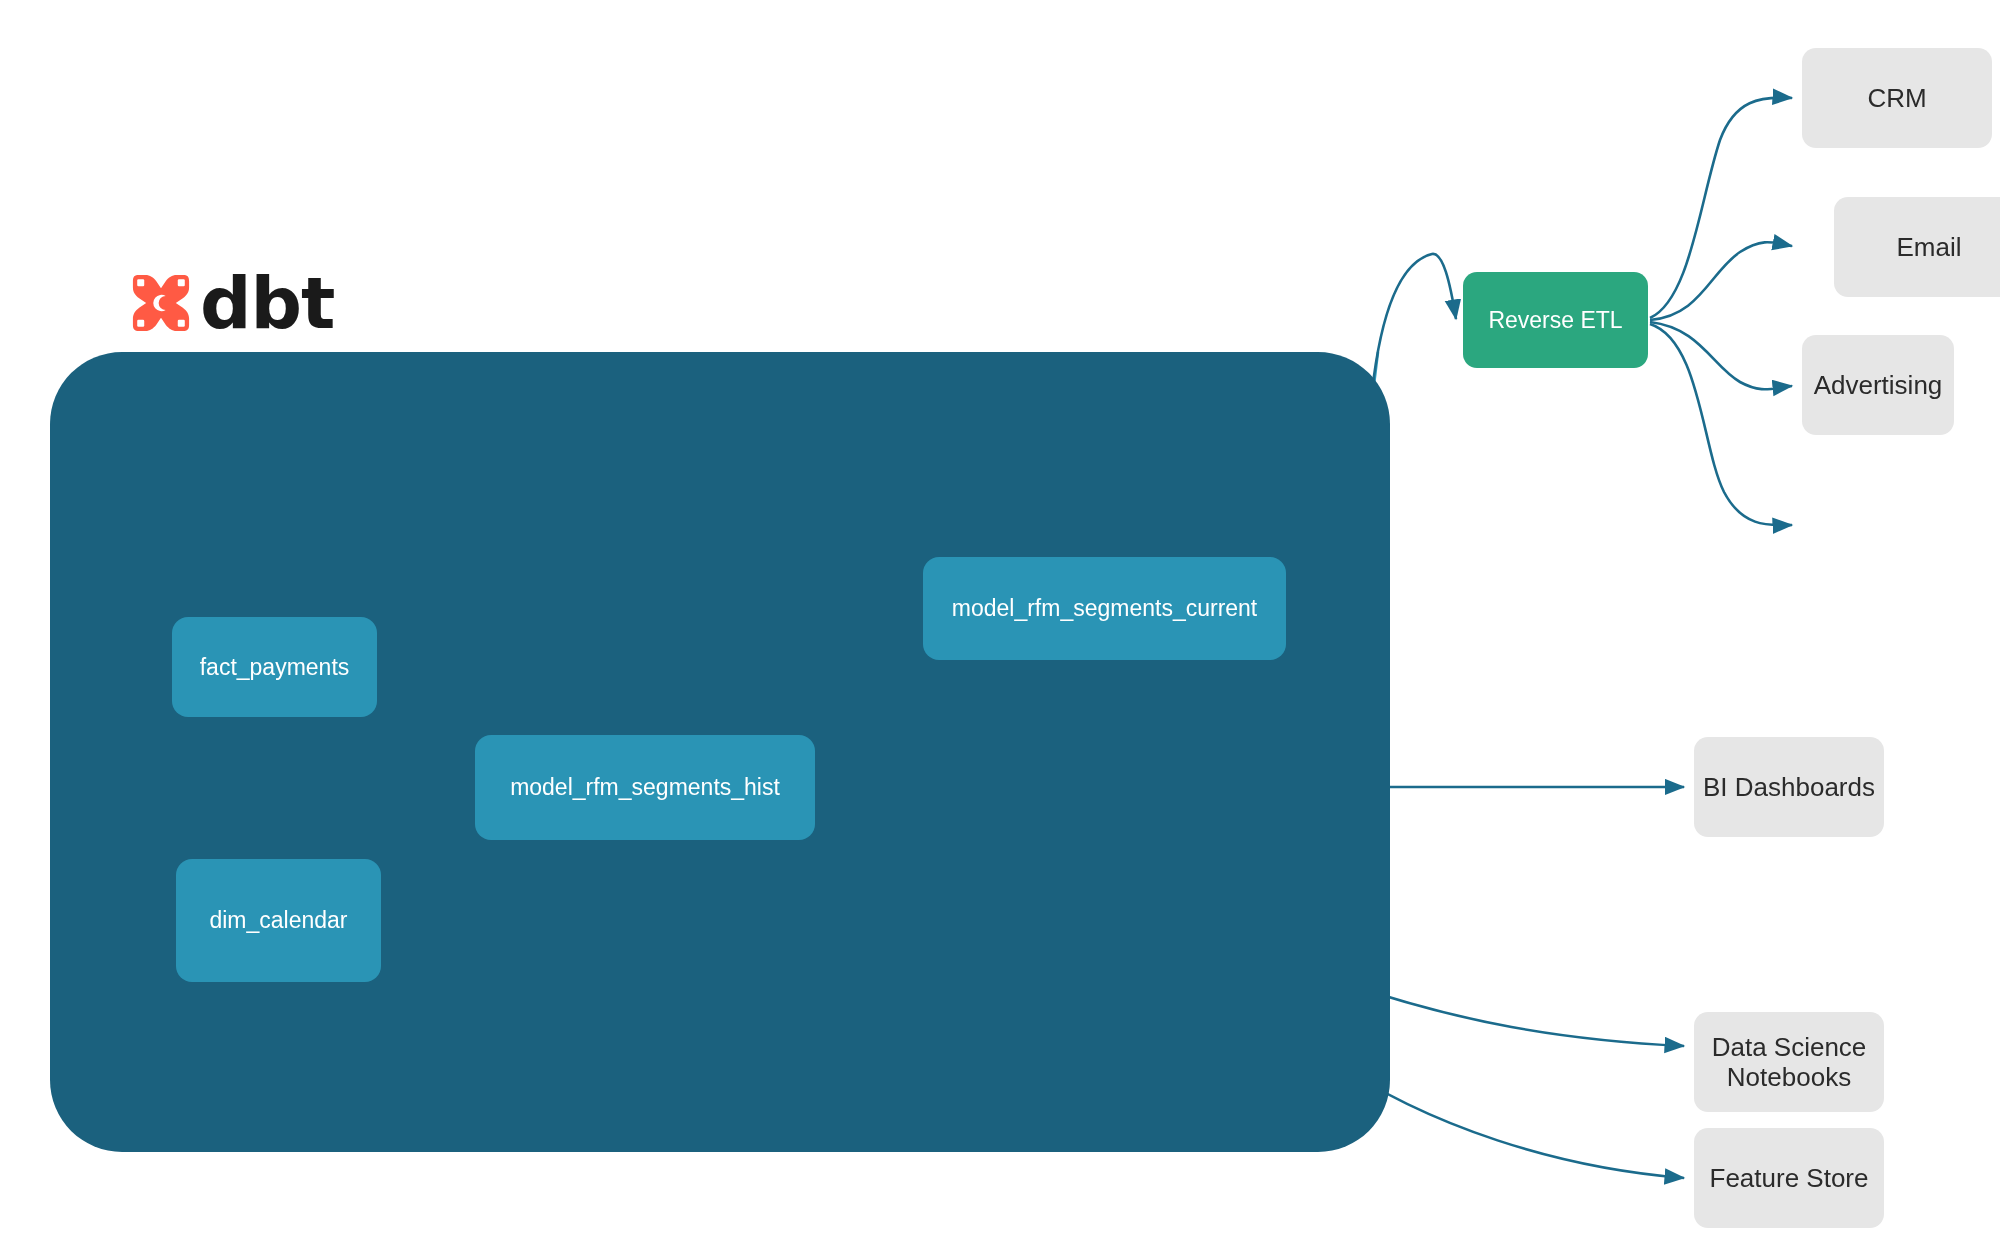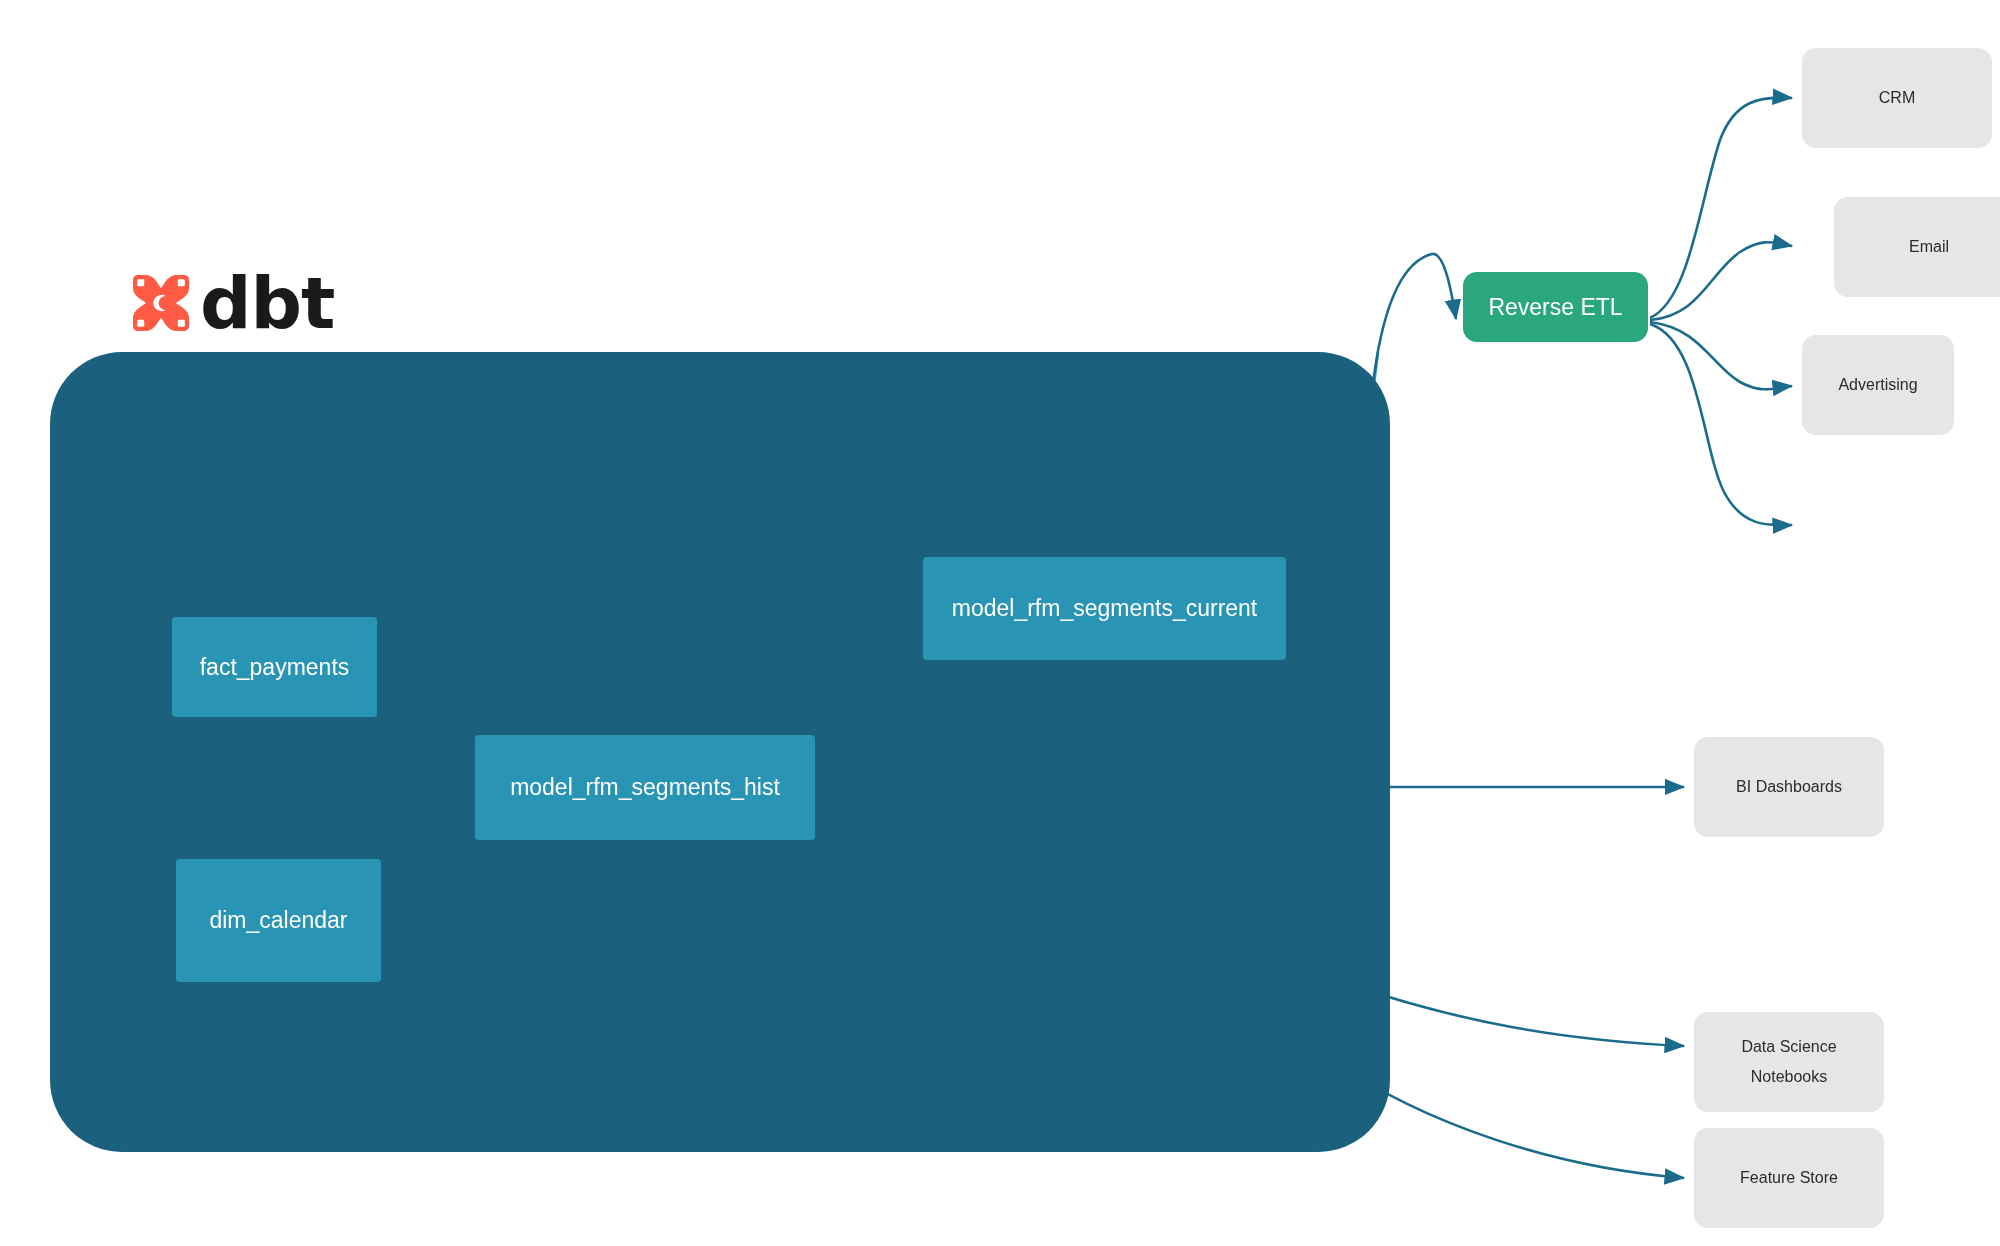--- a/index.html
+++ b/index.html
@@ -64,44 +64,44 @@
   .node {
     position: absolute;
     display: flex;
     align-items: center;
     justify-content: center;
     text-align: center;
     box-sizing: border-box;
   }
   .node-model {
     background: #2a94b5;
-    border-radius: 4px;
+    border-radius: 16px;
     color: #ffffff;
     font-size: 23px;
     padding: 0 18px;
   }
   .node-green {
     background: #2ba77f;
     border-radius: 14px;
     color: #ffffff;
     font-size: 23px;
   }
   .node-gray {
     background: #e6e6e6;
     border-radius: 14px;
     color: #2b2b2b;
-    font-size: 16px;
+    font-size: 26px;
     line-height: 30px;
   }
 
   #node-fact-payments      { left: 172px;  top: 617px;  width: 205px; height: 100px; }
   #node-dim-calendar       { left: 176px;  top: 859px;  width: 205px; height: 123px; }
   #node-hist               { left: 475px;  top: 735px;  width: 340px; height: 105px; }
   #node-current            { left: 923px;  top: 557px;  width: 363px; height: 103px; }
-  #node-reverse-etl        { left: 1463px; top: 272px;  width: 185px; height: 70px; }
+  #node-reverse-etl        { left: 1463px; top: 272px;  width: 185px; height: 96px; }
 
   #node-crm                { left: 1802px; top: 48px;   width: 190px; height: 100px; }
   #node-email              { left: 1834px; top: 197px;  width: 190px; height: 100px; }
   #node-advertising        { left: 1802px; top: 335px;  width: 152px; height: 100px; }
   #node-sms-push           { left: 1802px; top: 474px;  width: 190px; height: 100px; }
   #node-bi-dashboards      { left: 1694px; top: 737px;  width: 190px; height: 100px; }
   #node-ds-notebooks       { left: 1694px; top: 996px;  width: 190px; height: 100px; margin-top: 16px; }
   #node-feature-store      { left: 1694px; top: 1128px; width: 190px; height: 100px; text-align: center; }
 </style>
 </head>

